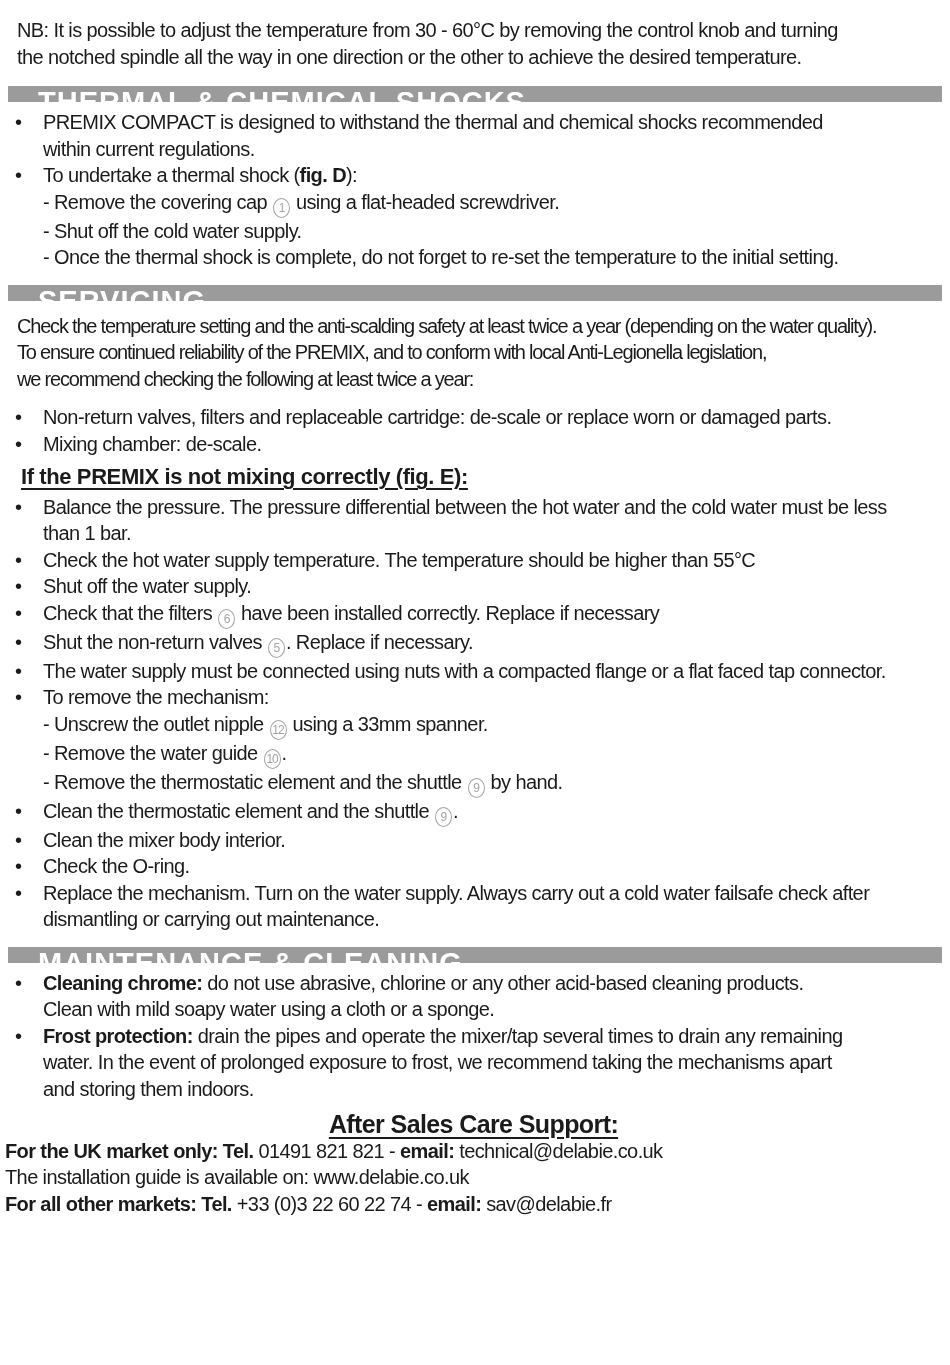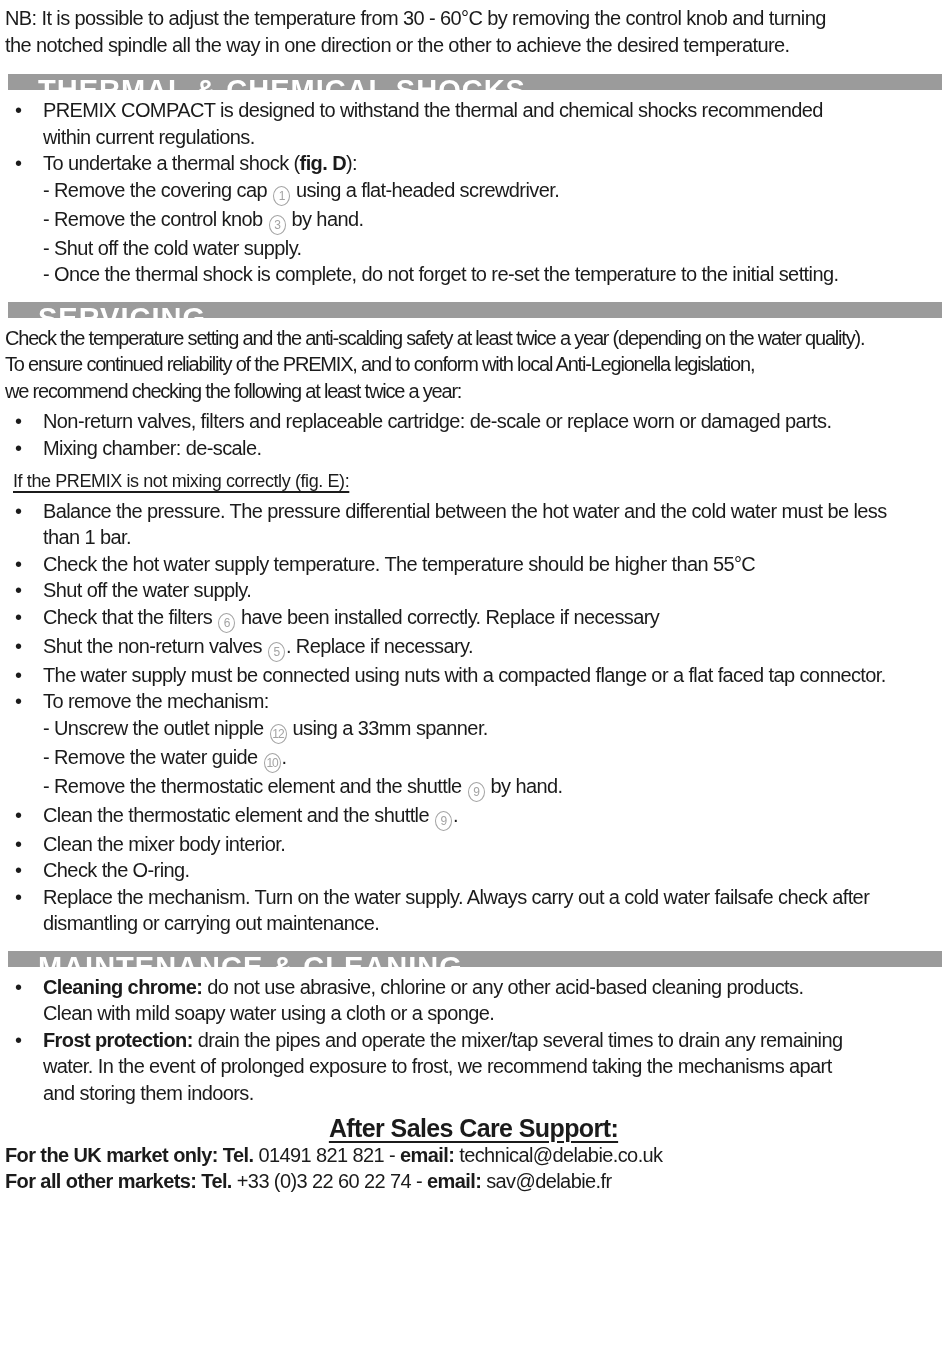--- a/index.html
+++ b/index.html
@@ -8,21 +8,21 @@
     background: #ffffff;
     overflow: hidden;
     font-family: "Liberation Sans", sans-serif;
     font-size: 20px;
     line-height: 26.5px;
     letter-spacing: -0.6px;
     color: #1b1b1b;
   }
   .page { padding: 5px 8px 0 5px; }
 
-  .note, .para { margin: 0; white-space: pre-line; }
+  .note, .para { margin: 12px; white-space: pre-line; }
   .para.tight { letter-spacing: -1.2px; }
 
   .section-bar {
     background: var(--bar-bg, #9b9b9b);
     color: var(--bar-fg, #ffffff);
     font-weight: bold;
     font-size: 29px;
     line-height: 32px;
     height: 16px;
     letter-spacing: 1px;
@@ -35,27 +35,27 @@
 
   .bullet-item { display: flex; padding-left: 10px; margin: 0; }
   .bullet-item .marker { width: 28px; flex: none; }
   .bullet-item .bt { flex: 1; white-space: pre-line; }
 
   .sub-step { margin-left: 38px; white-space: pre-line; }
 
   .group-gap { margin-top: 4px; }
 
   .inline-heading {
-    font-weight: normal;
-    font-size: 18px;
+    font-weight: bold;
+    font-size: 22px;
     letter-spacing: -0.4px;
     text-decoration: underline;
     text-decoration-thickness: 2px;
     text-underline-offset: 4px;
-    margin: 7px 0 3px 8px;
+    margin: 7px 0 3px 16px;
   }
 
   .center-heading {
     text-align: center;
     font-weight: bold;
     font-size: 25px;
     text-decoration: underline;
     text-decoration-thickness: 2px;
     text-underline-offset: 4px;
     margin-top: 9px;
@@ -89,21 +89,20 @@
       <div class="bullet-item">
         <span class="marker">•</span>
         <div class="bt"><span>PREMIX COMPACT is designed to withstand the thermal and chemical shocks recommended
 within current regulations.</span></div>
       </div>
       <div class="bullet-item">
         <span class="marker">•</span>
         <div class="bt"><span>To undertake a thermal shock (</span><span class="b">fig. D</span><span>):</span></div>
       </div>
       <div class="sub-step"><span>- Remove the covering cap </span><span class="circ">1</span><span> using a flat-headed screwdriver.</span></div>
-      <div class="sub-step"><span>- Remove the control knob </span><span class="circ">3</span><span> by hand.</span></div>
       <div class="sub-step"><span>- Shut off the cold water supply.</span></div>
       <div class="sub-step"><span>- Once the thermal shock is complete, do not forget to re-set the temperature to the initial setting.</span></div>
       <div class="section-bar"><span>SERVICING</span></div>
       <p class="para tight"><span>Check the temperature setting and the anti-scalding safety at least twice a year (depending on the water quality).
 To ensure continued reliability of the PREMIX, and to conform with local Anti-Legionella legislation,
 we recommend checking the following at least twice a year:</span></p>
       <div class="bullet-item group-gap">
         <span class="marker">•</span>
         <div class="bt"><span>Non-return valves, filters and replaceable cartridge: de-scale or replace worn or damaged parts.</span></div>
       </div>
@@ -168,15 +167,16 @@
 Clean with mild soapy water using a cloth or a sponge.</span></div>
       </div>
       <div class="bullet-item">
         <span class="marker">•</span>
         <div class="bt"><span class="b">Frost protection:</span><span> drain the pipes and operate the mixer/tap several times to drain any remaining
 water. In the event of prolonged exposure to frost, we recommend taking the mechanisms apart
 and storing them indoors.</span></div>
       </div>
       <div class="center-heading"><span>After Sales Care Support:</span></div>
       <div class="center-line"><span class="b">For the UK market only: Tel.</span><span> 01491 821 821 - </span><span class="b">email:</span><span> technical@delabie.co.uk</span></div>
+      <div class="center-line"><span>The installation guide is available on: www.delabie.co.uk</span></div>
       <div class="center-line"><span class="b">For all other markets: Tel.</span><span> +33 (0)3 22 60 22 74 - </span><span class="b">email:</span><span> sav@delabie.fr</span></div>
     </div>
 </div>
 
 </body></html>

